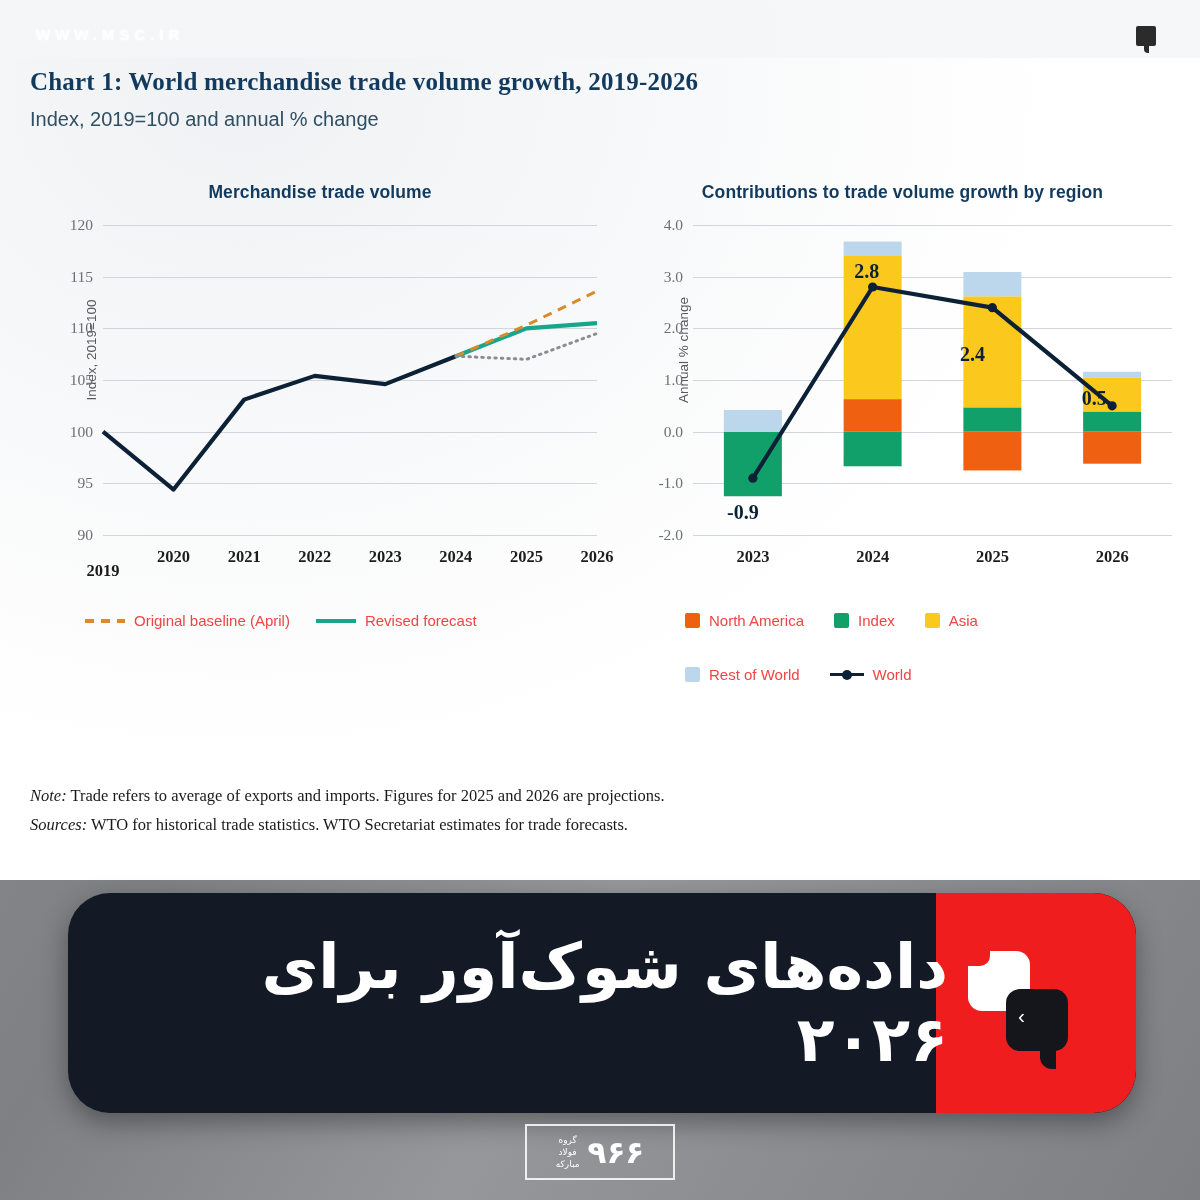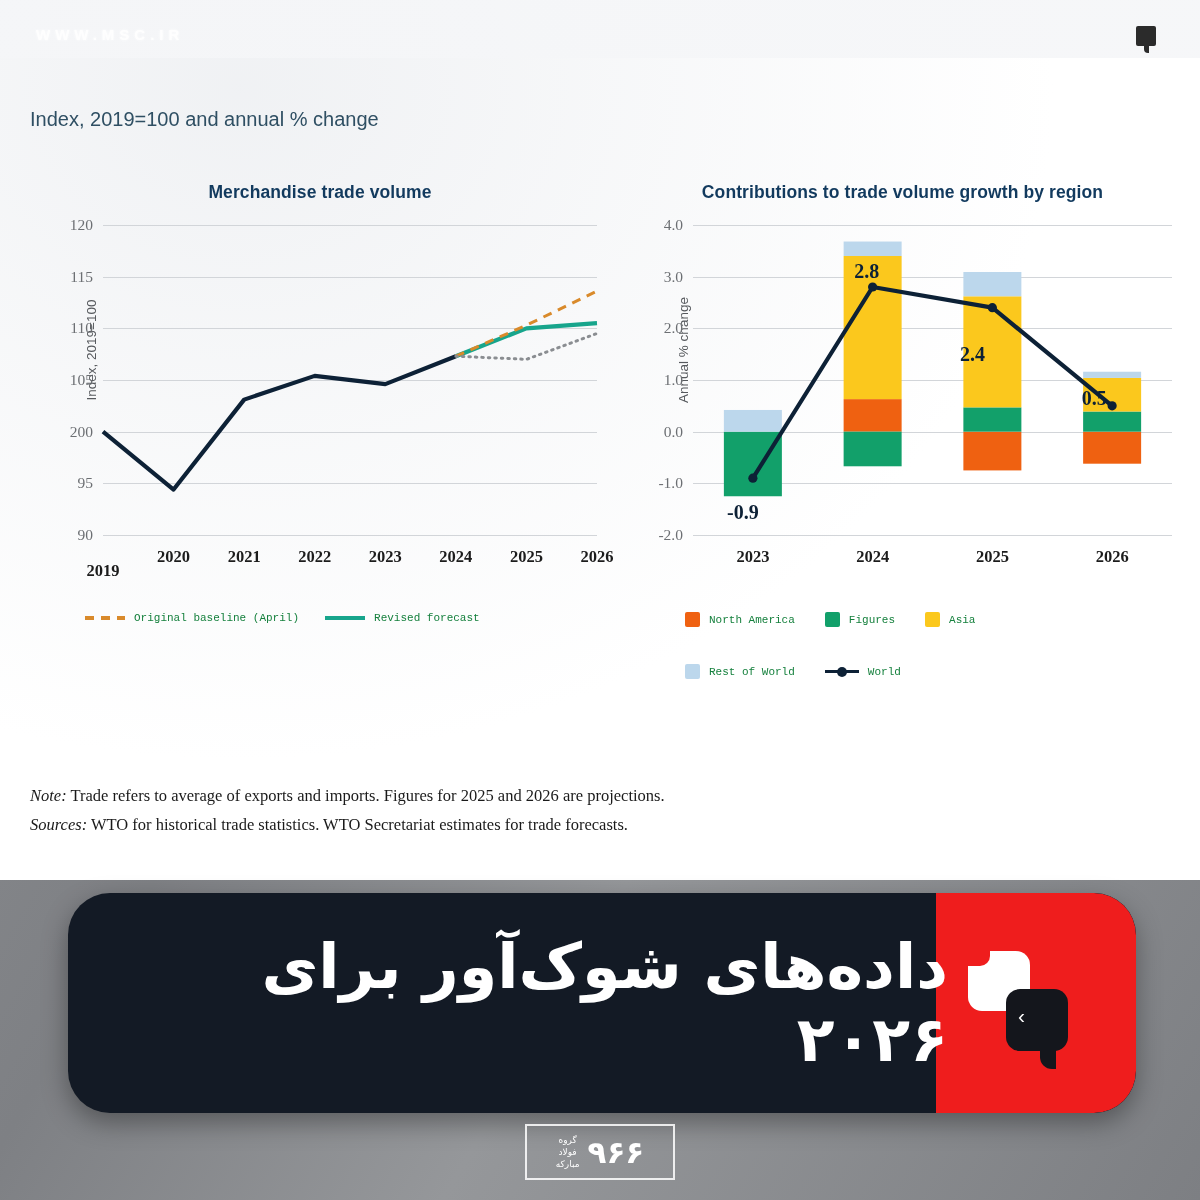--- a/index.html
+++ b/index.html
@@ -88,21 +88,21 @@
   }
 
   svg.series { position: absolute; inset: 0; overflow: visible; }
 
   
   .legend { position: absolute; left: 0; right: 0; }
   #legendL { top: 452px; }
   #legendR { top: 452px; }
   .legend-row { display: flex; justify-content: center; gap: 26px; margin-bottom: 12px; }
   .legend-item { display: flex; align-items: center; gap: 9px; }
-  .legend-item span.lbl { font-size: 11px; color: #15803d; font-family:Liberation Mono, monospace;}
+  .legend-item span.lbl { font-size: 15px; color: #ef4444; font-family:Liberation Sans, sans-serif;}
   .swatch-box { width: 15px; height: 15px; border-radius: 2px; display:inline-block;}
   .swatch-line { width: 40px; height: 0; display:inline-block; position:relative;}
   .swatch-line i{ position:absolute; left:0; right:0; top:-2px; height:4px; display:block;}
 
   
   .notes { position: absolute; left: 30px; top: 782px; width: 1000px; }
   .notes p {
     font-size: 16.5px; color: #1a1a1a; line-height: 1.75;
     font-family: "Liberation Serif", serif;
   }
@@ -166,32 +166,33 @@
   }
 </style>
 </head>
 <body>
 
 <div id="sheet">
 
   <div class="watermark">WWW.MSC.IR</div>
   <div class="corner-mark"></div>
 
+  <div class="chart-title">Chart 1: World merchandise trade volume growth, 2019-2026</div>
   <div class="chart-subtitle">Index, 2019=100 and annual % change</div>
 
   <div class="panel" id="panel-left">
     <div class="panel-title">Merchandise trade volume</div>
     <div class="yaxis-label" style="top:190px;">Index, 2019=100</div>
     <div class="plot" id="plotL">
         <div class="gridline" style="top: 310px;"></div>
         <div class="ytick" style="top: 310px;">90</div>
         <div class="gridline" style="top: 258.333px;"></div>
         <div class="ytick" style="top: 258.333px;">95</div>
         <div class="gridline" style="top: 206.667px;"></div>
-        <div class="ytick" style="top: 206.667px;">200</div>
+        <div class="ytick" style="top: 206.667px;">100</div>
         <div class="gridline" style="top: 155px;"></div>
         <div class="ytick" style="top: 155px;">105</div>
         <div class="gridline" style="top: 103.333px;"></div>
         <div class="ytick" style="top: 103.333px; text-align: right;">110</div>
         <div class="gridline" style="top: 51.6667px;"></div>
         <div class="ytick" style="top: 51.6667px;">115</div>
         <div class="gridline" style="top: 0px;"></div>
         <div class="ytick" style="top: 0px;">120</div>
         <div class="xtick" style="left: 0px; margin-top: 26px;">2019</div>
         <div class="xtick" style="left: 70.5714px;">2020</div>
@@ -275,21 +276,21 @@
         <div style="position: absolute; font-weight: 700; font-size: 20px; color: rgb(13, 33, 54); font-family: &quot;Liberation Serif&quot;, serif; transform: translate(-50%, -50%); white-space: nowrap; left: 401.125px; top: 172.833px;">0.5</div>
       </div>
     <div class="legend" id="legendR" style="padding-left: 70px;">
         <div class="legend-row" style="justify-content: flex-start; gap: 30px;">
           <div class="legend-item">
             <span class="swatch-box" style="background: rgb(239, 97, 17);"></span>
             <span class="lbl">North America</span>
           </div>
           <div class="legend-item">
             <span class="swatch-box" style="background: rgb(18, 160, 106);"></span>
-            <span class="lbl">Figures</span>
+            <span class="lbl">Index</span>
           </div>
           <div class="legend-item">
             <span class="swatch-box" style="background: rgb(251, 200, 29);"></span>
             <span class="lbl">Asia</span>
           </div>
         </div>
         <div class="legend-row" style="justify-content: flex-start; gap: 30px; margin-top: 37px;">
           <div class="legend-item">
             <span class="swatch-box" style="background: rgb(188, 215, 236);"></span>
             <span class="lbl">Rest of World</span>

